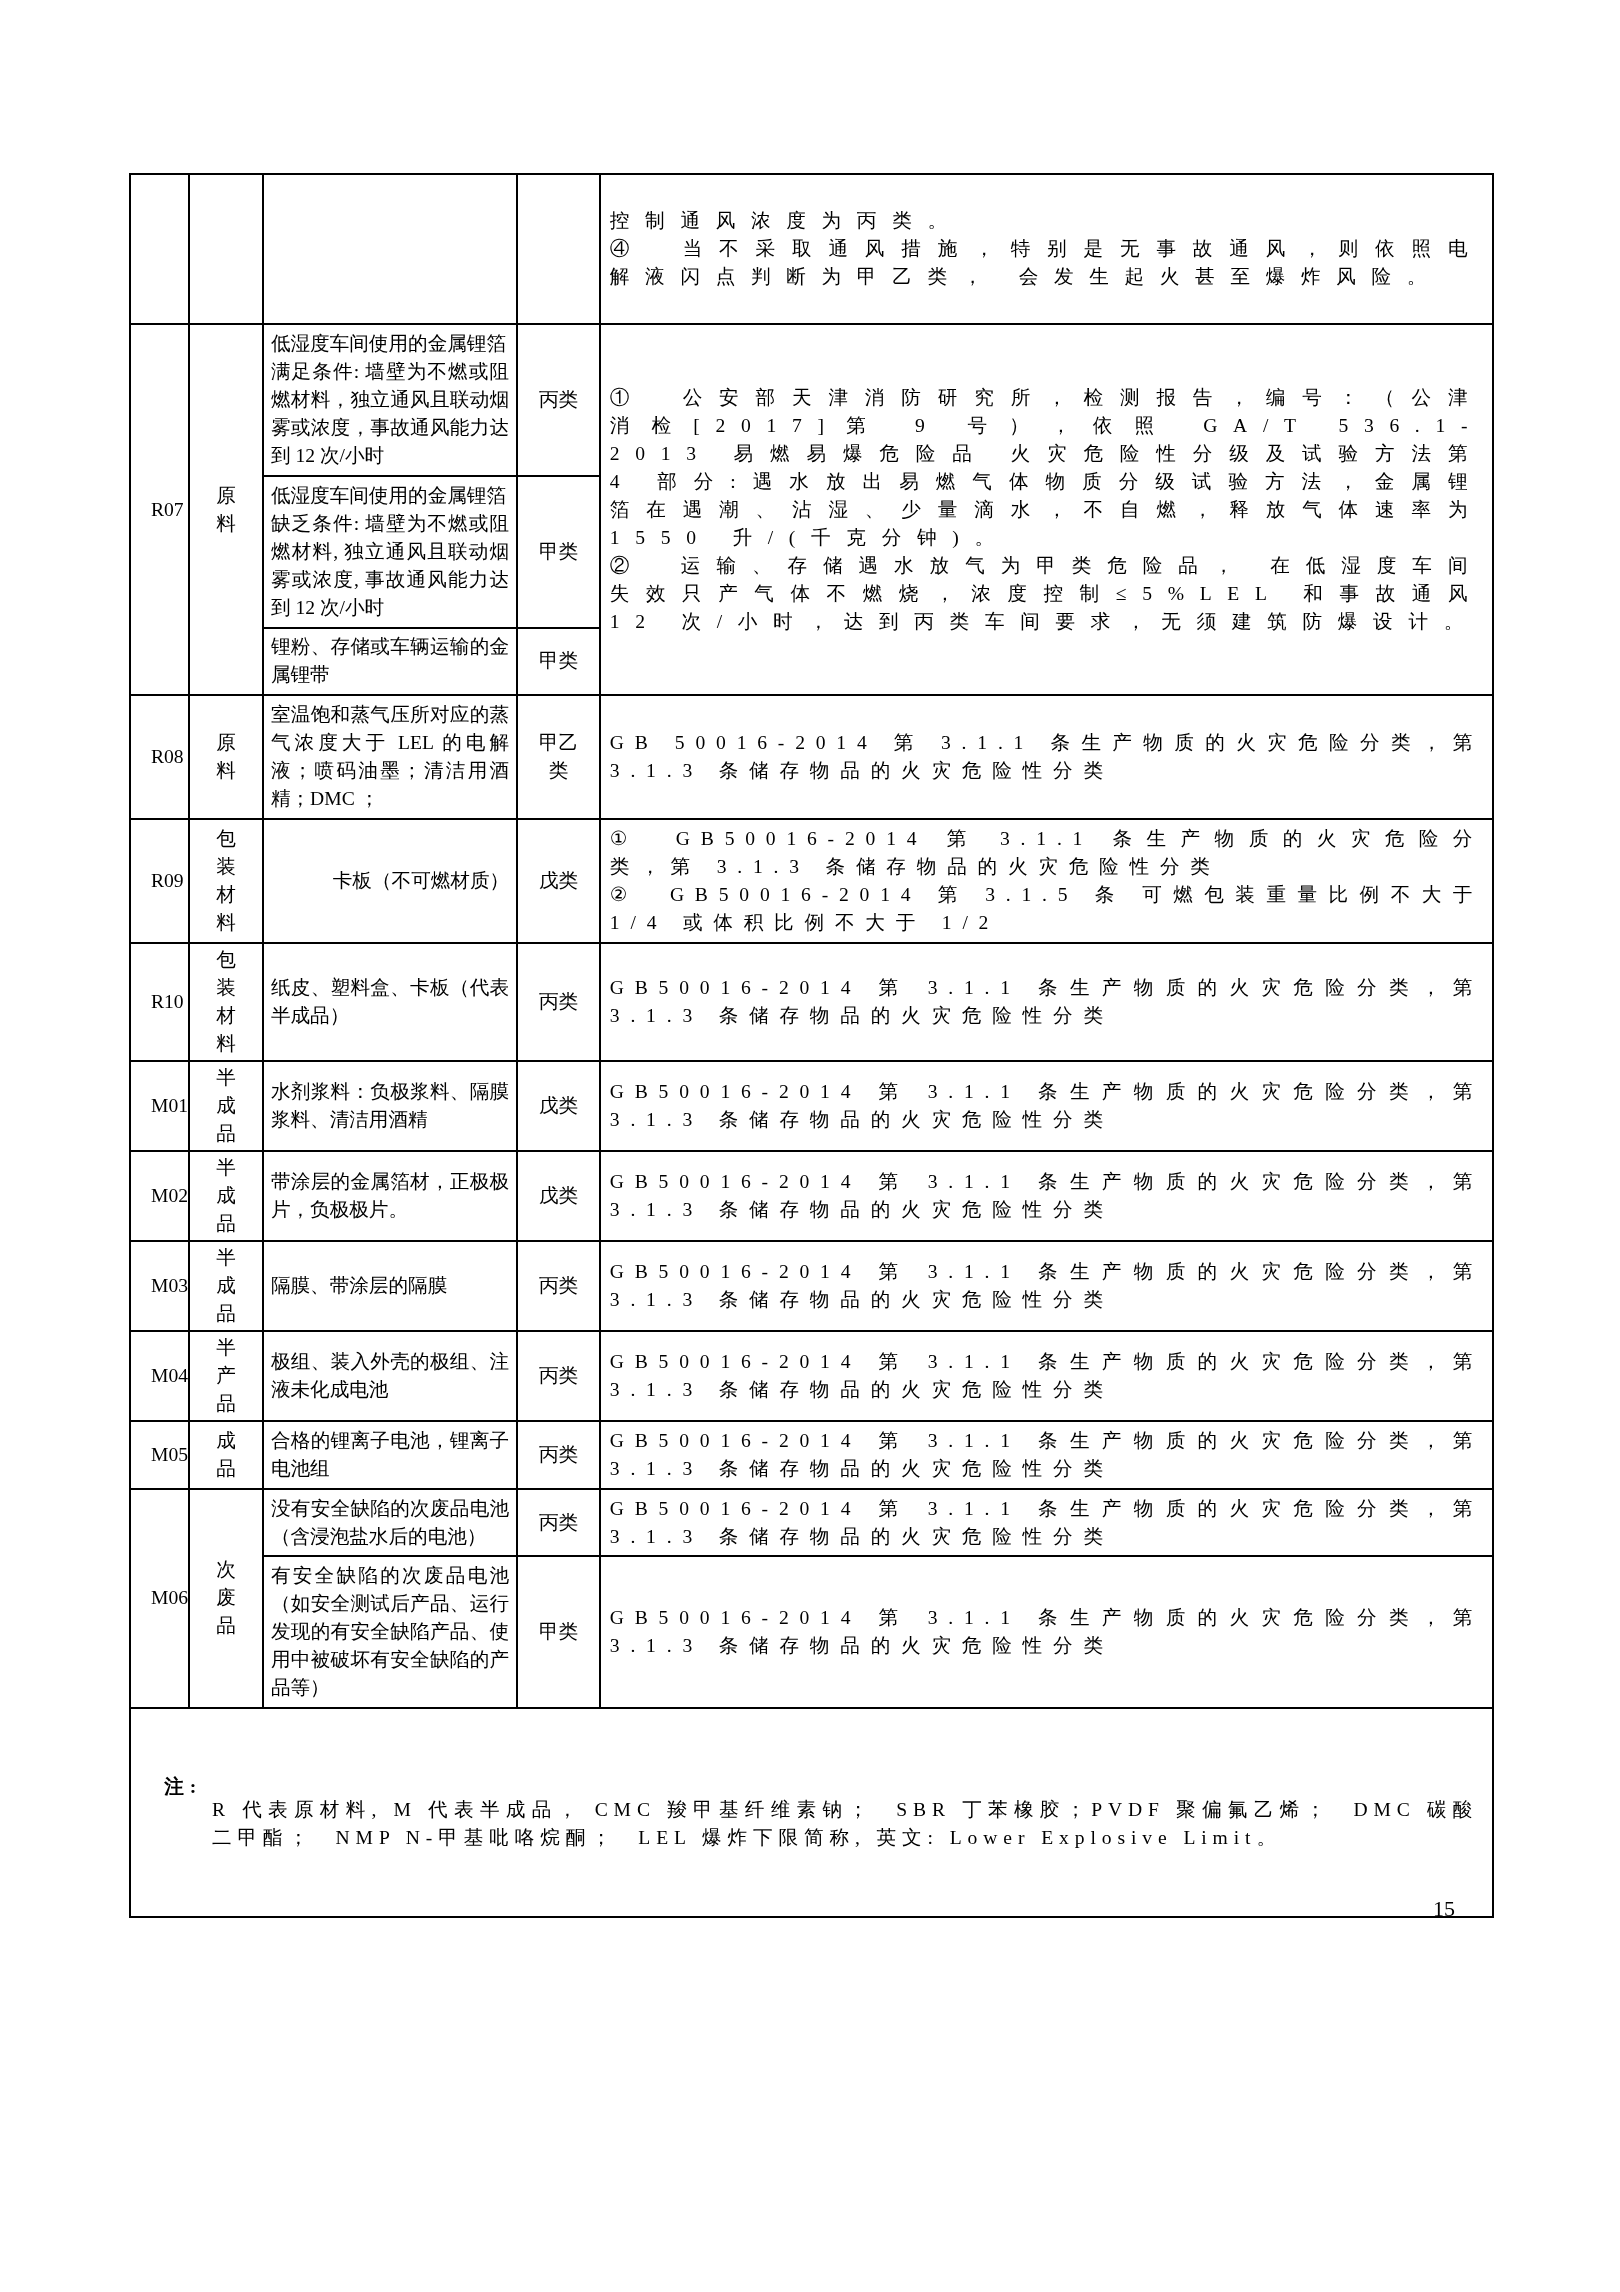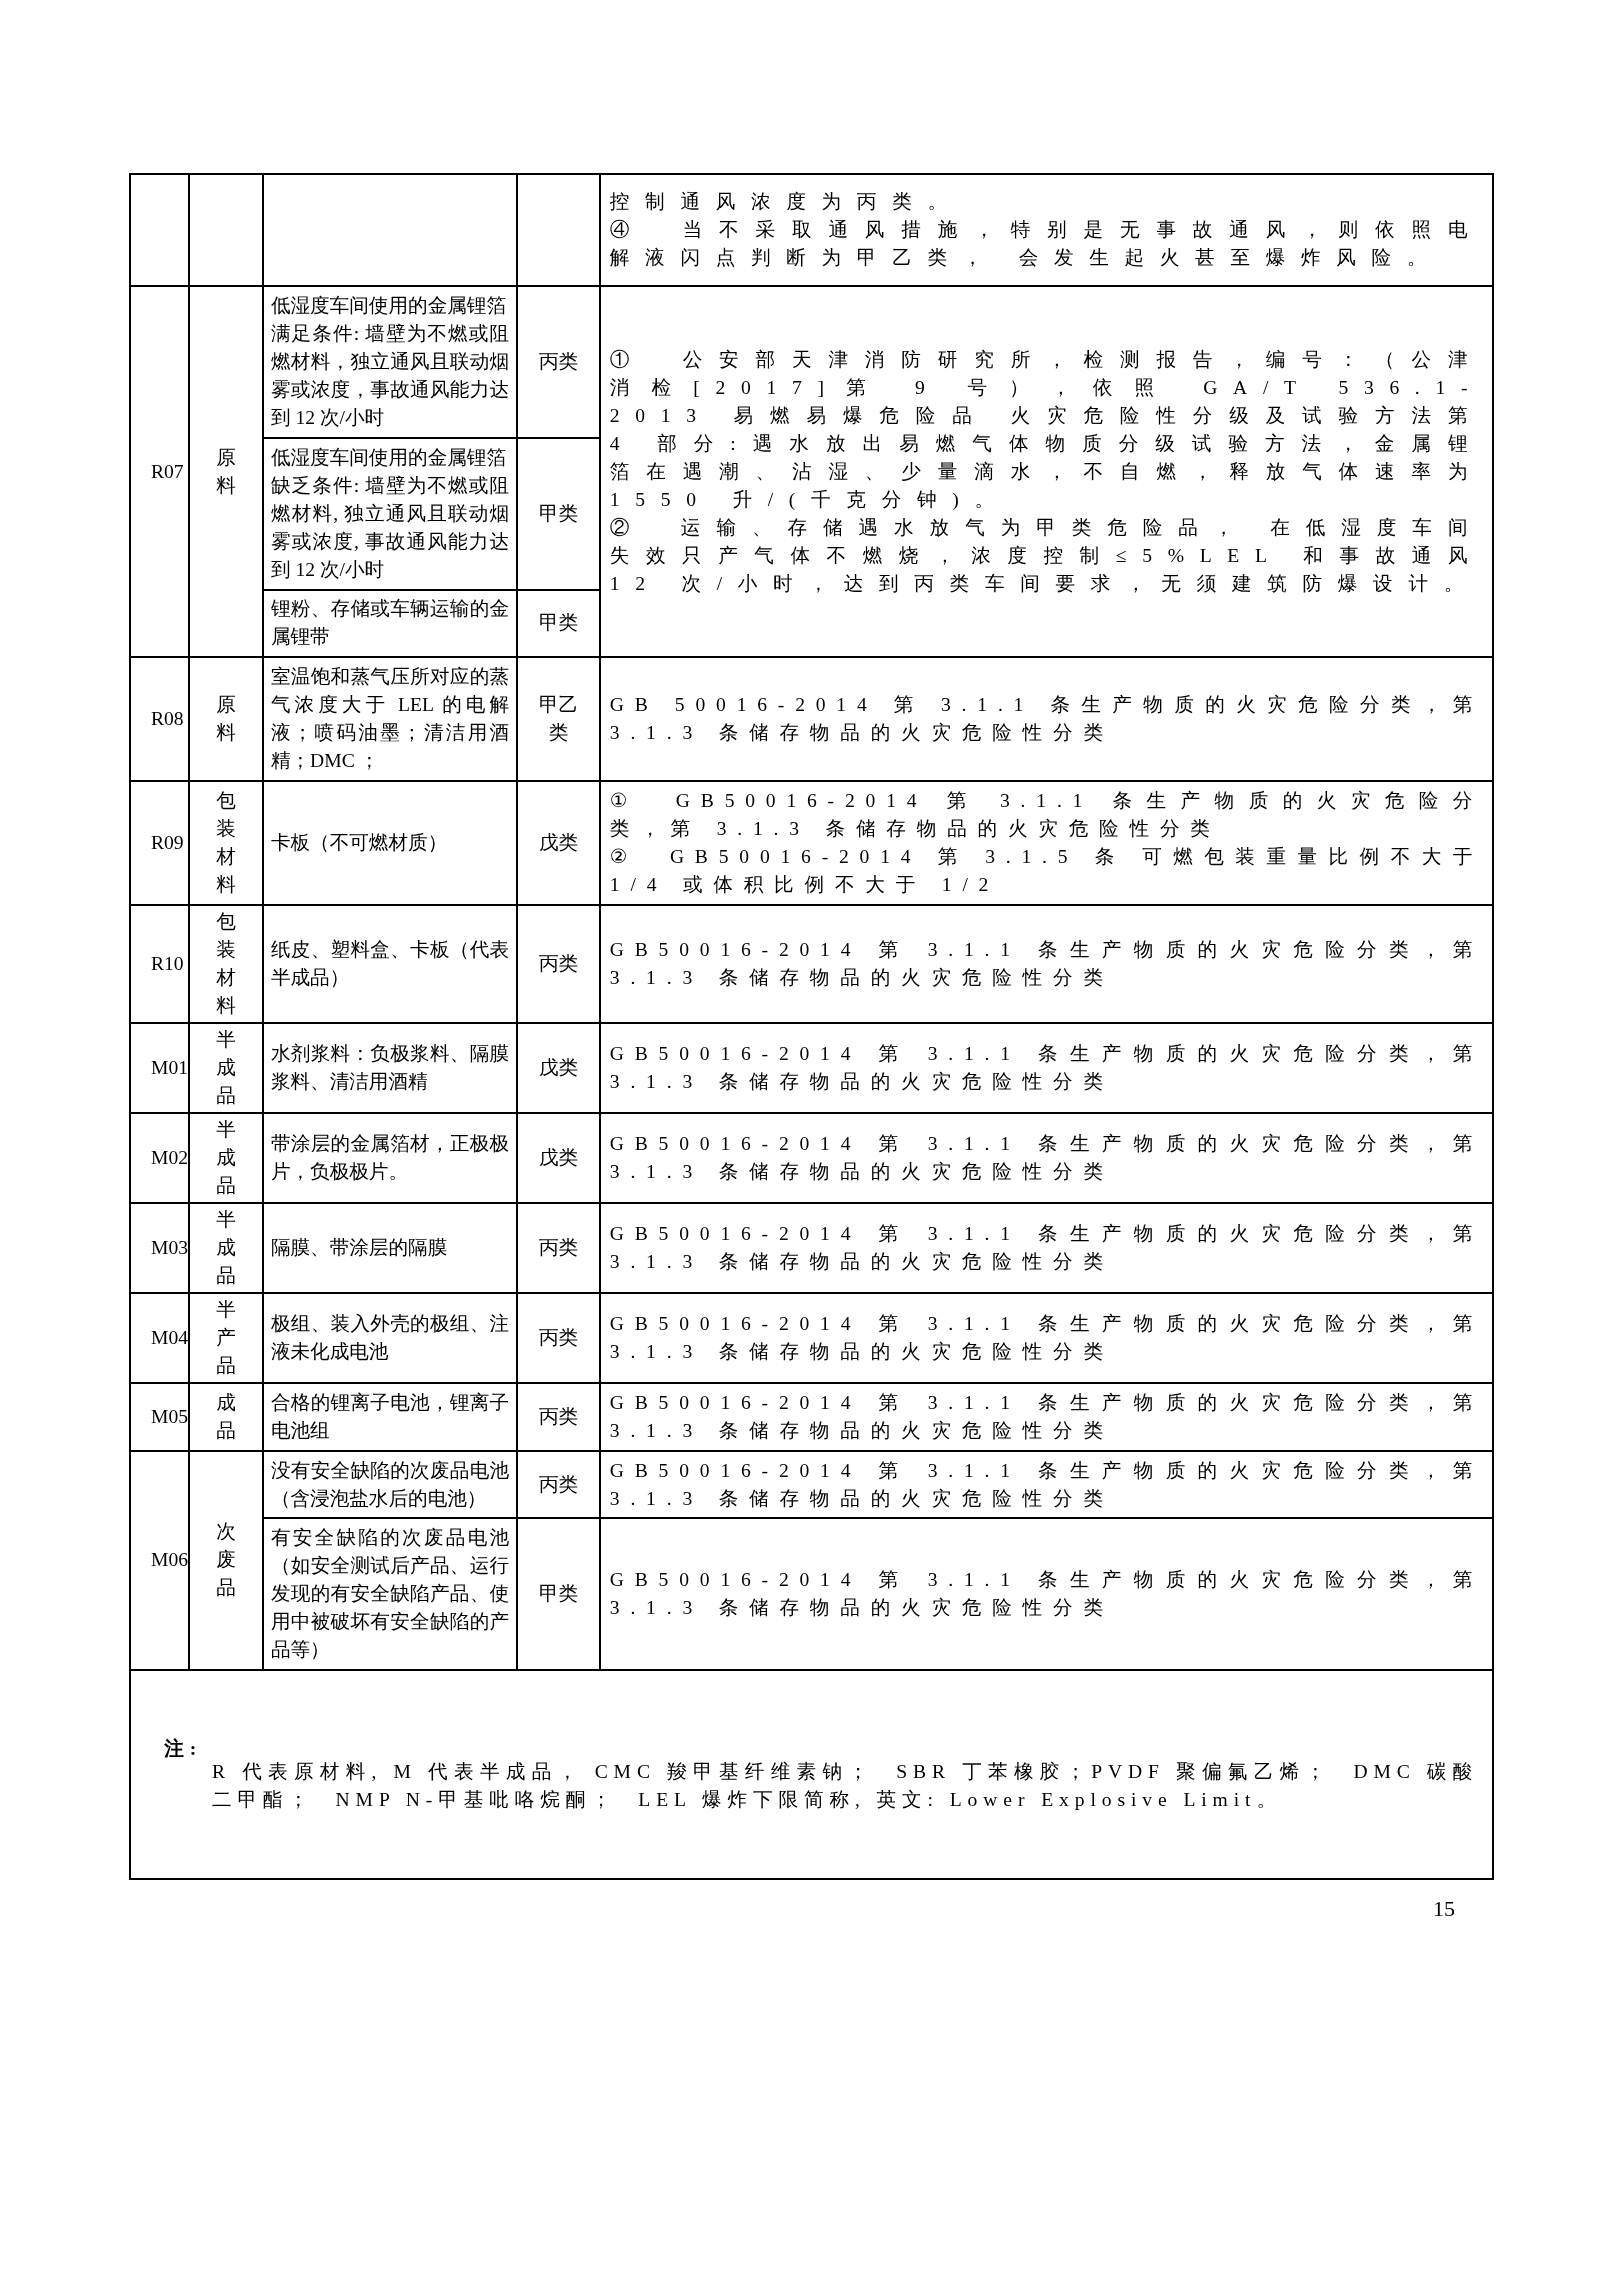--- a/index.html
+++ b/index.html
@@ -15,21 +15,21 @@
     font-size:19.6px; line-height:28px;
   }
   table.doc td {
     border:2px solid #000;
     vertical-align:middle;
     white-space:pre-wrap;
     overflow:hidden;
   }
   td.code, td.cat, td.cls { text-align:center; padding:2px 20px; }
   td.desc { text-align:justify; padding:4.9px 6.9px; }
-  td.desc.center { text-align:left; }
+  td.desc.center { text-align:right; }
   td.notes { text-align:justify; padding:4.9px 8.8px; letter-spacing:10.8px; }
   td.notes.wide { letter-spacing:15.7px; }
   td.vtop { vertical-align:top; }
   td.footer-cell { padding:7.8px 13.7px 7.8px 19.6px; vertical-align:middle; }
   .note-wrap { display:flex; gap:9.8px; letter-spacing:5.9px; }
   .note-label { font-weight:bold; white-space:nowrap; padding-left:13.7px; }
   .note-text { flex:1; text-align:justify; white-space:pre-wrap;margin-top:23px; }
   .page-number {
     position:absolute; left:1433px; top:1896px;
     font-size:22px;
@@ -43,21 +43,21 @@
   <table class="doc">
     <colgroup>
       <col style="width:59px">
       <col style="width:74px">
       <col style="width:254px">
       <col style="width:83px">
       <col style="width:893px">
     </colgroup>
     <tbody>
 
-      <tr style="height:112px">
+      <tr style="height:150px">
         <td class="code"></td>
         <td class="cat"></td>
         <td class="desc"></td>
         <td class="cls"></td>
         <td class="notes wide vtop">控制通风浓度为丙类。
 ④　当不采取通风措施，特别是无事故通风，则依照电解液闪点判断为甲乙类， 会发生起火甚至爆炸风险。</td>
       </tr>
 
       <tr style="height:115px">
         <td class="code" rowspan="3">R07</td>

